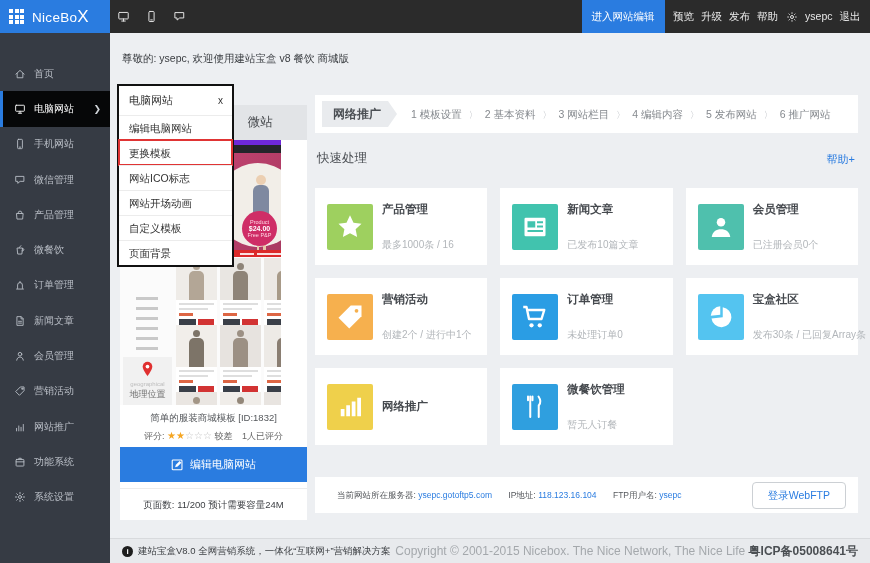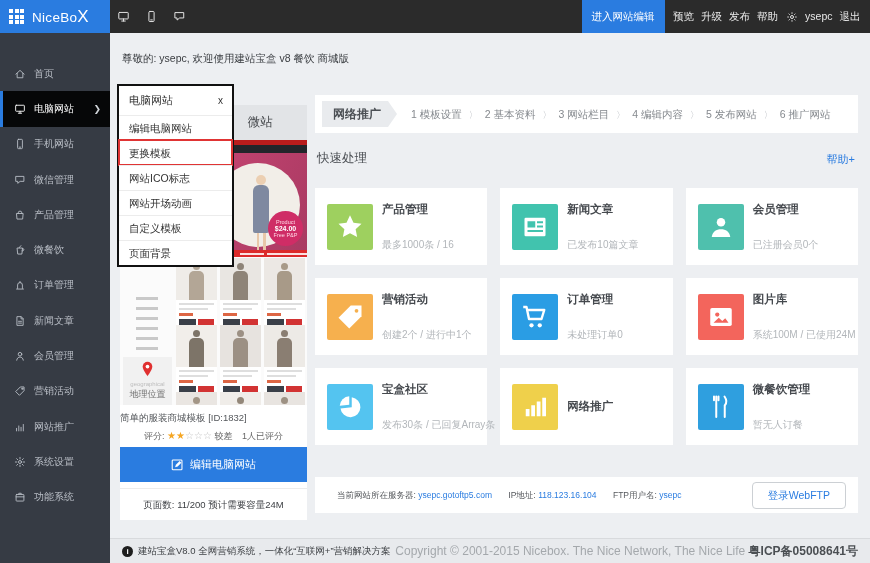--- a/index.html
+++ b/index.html
@@ -28,21 +28,21 @@
 .side-item .sicon svg{width:12px;height:12px}
 .side-item.active{background:#060708;color:#fff;border-left:3px solid #2a7ce0;padding-left:11px}
 .side-item .chev{position:absolute;right:9px;font-size:9px;color:#cfd3d8}
 
 #welcome{position:absolute;left:122px;top:52px;font-size:10.5px;color:#3b3e42;z-index:6}
 
 #panel{position:absolute;left:120px;top:105px;width:187px;height:415px;background:#fff;z-index:5}
 #panel-tabs{display:flex;height:35px}
 .ptab{flex:1;text-align:center;line-height:35px;font-size:12.5px;color:#45484c}
 .ptab.off{background:#e2e4e7}
-#preview{position:absolute;left:0;top:35px;width:187px;height:265px;overflow:hidden;background:#b91c1c}
+#preview{position:absolute;left:0;top:35px;width:161px;height:265px;overflow:hidden;background:#6d28d9}
 #pv-nav{position:absolute;top:5px;left:0;right:0;height:8px;background:#23252a}
 #pv-banner{position:absolute;top:13px;left:0;right:0;height:97px;background:linear-gradient(115deg,#da5480 0%,#c24370 45%,#a93a62 100%);overflow:hidden}
 .pv-circle{position:absolute;left:96px;top:10px;width:84px;height:84px;border-radius:50%;background:#f2eee8}
 .pv-model{position:absolute;bottom:0}
 .m-head{width:10px;height:10px;border-radius:50%;background:#eccfb2;margin:0 auto}
 .m-body{border-radius:6px 6px 2px 2px;margin:0 auto}
 .m-legs{display:flex;justify-content:center;gap:4px}
 .m-legs i{display:block;width:2.5px;height:17px;background:#e8c7a9}
 .pv-badge{position:absolute;right:4px;bottom:4px;width:35px;height:35px;border-radius:50%;background:#cf2d66;color:#ffd5e3;font-size:5.5px;text-align:center;padding-top:8px;line-height:6.5px;z-index:3}
 .pv-badge .b2{font-size:7px;font-weight:bold;color:#fff}
@@ -58,21 +58,21 @@
 .pcard{position:absolute;width:41px;background:#fff}
 .pcard .ph{height:42px;position:relative;overflow:hidden}
 .fh{position:absolute;left:50%;top:5px;width:7px;height:7px;margin-left:-3.5px;border-radius:50%}
 .fb{position:absolute;left:50%;top:13px;width:15px;height:29px;margin-left:-7.5px;border-radius:5px 5px 0 0}
 .tl{height:2px;background:#dedede;margin:3px 3px 0}
 .price{height:2.5px;width:14px;background:#d64;margin:3px 3px 0}
 .btns{display:flex;gap:2px;margin:3px 3px 0}
 .btns i{display:block;height:6px;flex:1}
 .b-dark{background:#3a3f48}
 .b-red{background:#d23333}
-#tpl-name{position:absolute;left:0;top:307px;width:100%;text-align:left;font-size:9.5px;color:#55585c}
+#tpl-name{position:absolute;left:0;top:307px;width:100%;text-align:center;font-size:9.5px;color:#55585c}
 #tpl-rating{position:absolute;left:0;top:325px;width:100%;text-align:center;font-size:9px;color:#666}
 .star-on{color:#f5a623;font-size:10px}
 .star-off{color:#c3c3c3;font-size:10px}
 #tpl-rating .cnt{margin-left:7px}
 #edit-btn{position:absolute;left:0;top:342px;width:100%;height:35px;background:#2a7ce0;color:#fff;font-size:11px;display:flex;align-items:center;justify-content:center;gap:6px}
 #tpl-pages{position:absolute;left:0;top:383px;width:100%;text-align:center;font-size:9.5px;color:#3c3f43;border-top:1px solid #ececec;padding-top:10px}
 
 #dropdown{position:absolute;left:117px;top:84px;width:117px;background:#fff;border:2px solid #111;z-index:40}
 #dd-head{height:29px;line-height:29px;padding:0 10px;font-size:11px;color:#333;position:relative}
 #dd-x{position:absolute;right:9px;top:0;font-size:10px;color:#333;line-height:29px}
@@ -257,34 +257,34 @@
         <span class="sicon">
           <svg viewBox="0 0 16 16" width="15" height="15" fill="none" stroke="currentColor" stroke-width="1.2" stroke-linecap="round" stroke-linejoin="round">
             <path d="M3.4 13.2V9.8M6.4 13.2V6.6M9.4 13.2V8.4M12.4 13.2V4.6"></path>
           </svg>
         </span>
         <span>网站推广</span>
       </div>
       <div class="side-item">
         <span class="sicon">
           <svg viewBox="0 0 16 16" width="15" height="15" fill="none" stroke="currentColor" stroke-width="1.2" stroke-linecap="round" stroke-linejoin="round">
+            <rect x="2.8" y="4.6" width="10.4" height="8.8" rx="0.8"></rect>
+            <path d="M2.8 7.8h10.4M6.4 4.6V3h3.2v1.6"></path>
+          </svg>
+        </span>
+        <span>功能系统</span>
+      </div>
+      <div class="side-item">
+        <span class="sicon">
+          <svg viewBox="0 0 16 16" width="15" height="15" fill="none" stroke="currentColor" stroke-width="1.2" stroke-linecap="round" stroke-linejoin="round">
             <circle cx="8" cy="8" r="2"></circle>
             <path d="M8 1.8v2M8 12.2v2M1.8 8h2M12.2 8h2M3.6 3.6l1.4 1.4M11 11l1.4 1.4M12.4 3.6 11 5M5 11l-1.4 1.4"></path>
           </svg>
         </span>
         <span>系统设置</span>
-      </div>
-      <div class="side-item">
-        <span class="sicon">
-          <svg viewBox="0 0 16 16" width="15" height="15" fill="none" stroke="currentColor" stroke-width="1.2" stroke-linecap="round" stroke-linejoin="round">
-            <rect x="2.8" y="4.6" width="10.4" height="8.8" rx="0.8"></rect>
-            <path d="M2.8 7.8h10.4M6.4 4.6V3h3.2v1.6"></path>
-          </svg>
-        </span>
-        <span>功能系统</span>
       </div>
     </div>
 
   <div id="welcome">尊敬的: ysepc, 欢迎使用建站宝盒 v8 餐饮 商城版</div>
 
   <div id="panel">
     <div id="panel-tabs">
       <div class="ptab on">电脑网站</div>
       <div class="ptab off">微站</div>
     </div>
@@ -540,33 +540,20 @@
             <circle cx="9.2" cy="18.6" r="1.7" fill="#fff"></circle>
             <circle cx="15.8" cy="18.6" r="1.7" fill="#fff"></circle>
           </svg>
         </span>
         <span class="card-text">
           <div class="card-title">订单管理</div>
           <div class="card-sub">未处理订单0</div>
         </span>
       </div>
       <div class="card">
-        <span class="card-icon" style="background:#f3655c">
-          <svg viewBox="0 0 24 24" width="30" height="30">
-            <rect x="3.4" y="4.8" width="17.2" height="14.4" rx="1.4" fill="#fff"></rect>
-            <circle cx="9" cy="10" r="1.7" fill="#f3655c"></circle>
-            <path d="M6 16.6l4.2-4 2.8 2.6 2.4-2.2 2.6 3.6z" fill="#f3655c"></path>
-          </svg>
-        </span>
-        <span class="card-text">
-          <div class="card-title">图片库</div>
-          <div class="card-sub">系统100M / 已使用24M</div>
-        </span>
-      </div>
-      <div class="card">
         <span class="card-icon" style="background:#54c4f0">
           <svg viewBox="0 0 24 24" width="30" height="30">
             <path fill="#fff" d="M13.4 4.2a8 8 0 1 1-9 9l9-1z"></path>
             <path fill="#fff" d="M11.4 3.4a8 8 0 0 0-7.6 7.6l7.6-.8z"></path>
           </svg>
         </span>
         <span class="card-text">
           <div class="card-title">宝盒社区</div>
           <div class="card-sub">发布30条 / 已回复Array条</div>
         </span>

